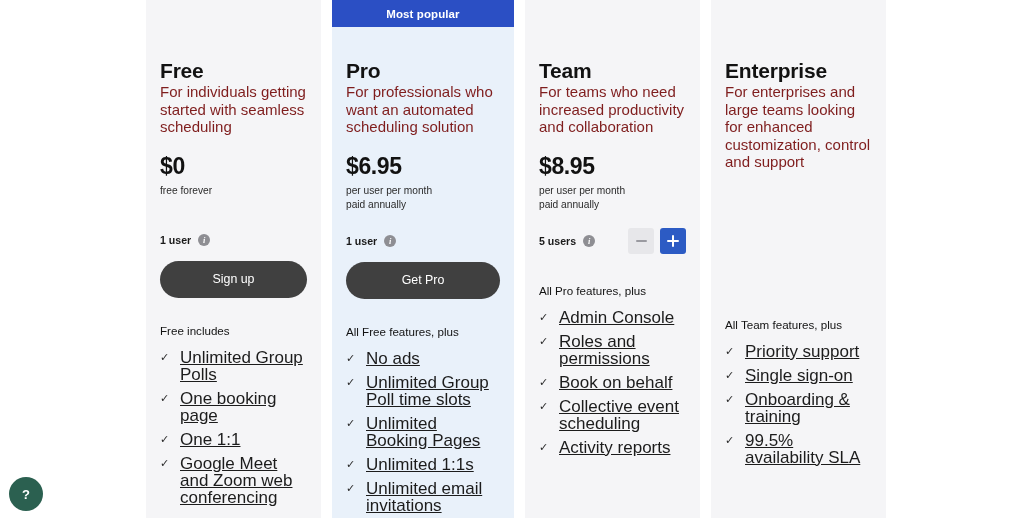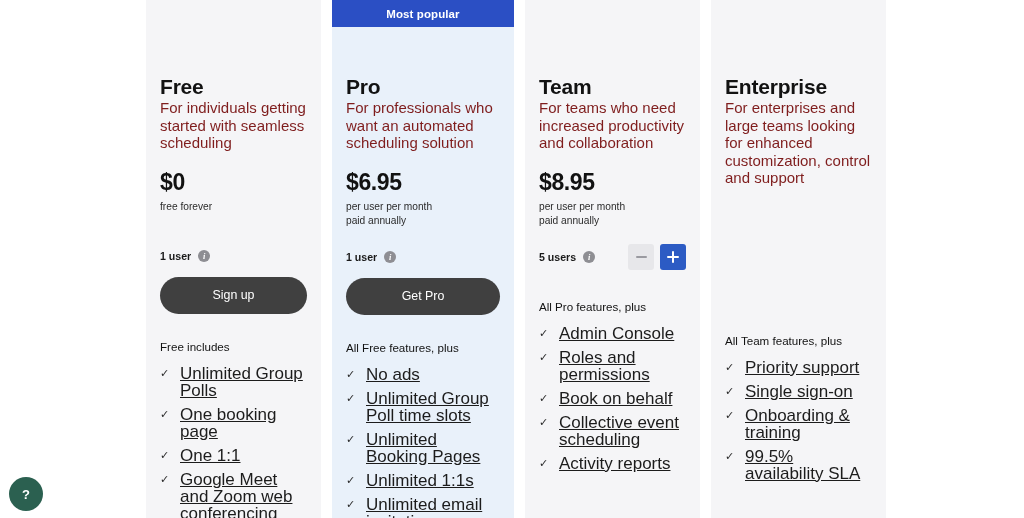--- a/index.html
+++ b/index.html
@@ -36,21 +36,20 @@
   }
 
   .plan {
     width: 175px;
     height: 518px;
     background: #f5f5f7;
     position: relative;
     overflow: hidden;
     display: flex;
     flex-direction: column;
-    gap: 32px;
   }
 
   .plan.featured {
     background: #e9f1fa;
     width: 182px;
   }
 
   
   .banner {
     height: 27px;
@@ -75,21 +74,21 @@
     flex: 1 1 auto;
     display: flex;
     flex-direction: column;
   }
 
   .plan-name {
     font-size: 21px;
     font-weight: 700;
     color: #121212;
     letter-spacing: -.2px;
-    margin-top: 16px;
+    margin-top: 32px;
   }
 
   .plan-tagline {
     font-size: 15px;
     line-height: 17.5px;
     color: #7f1d1d;
     max-width: 152px;
   }
 
   

